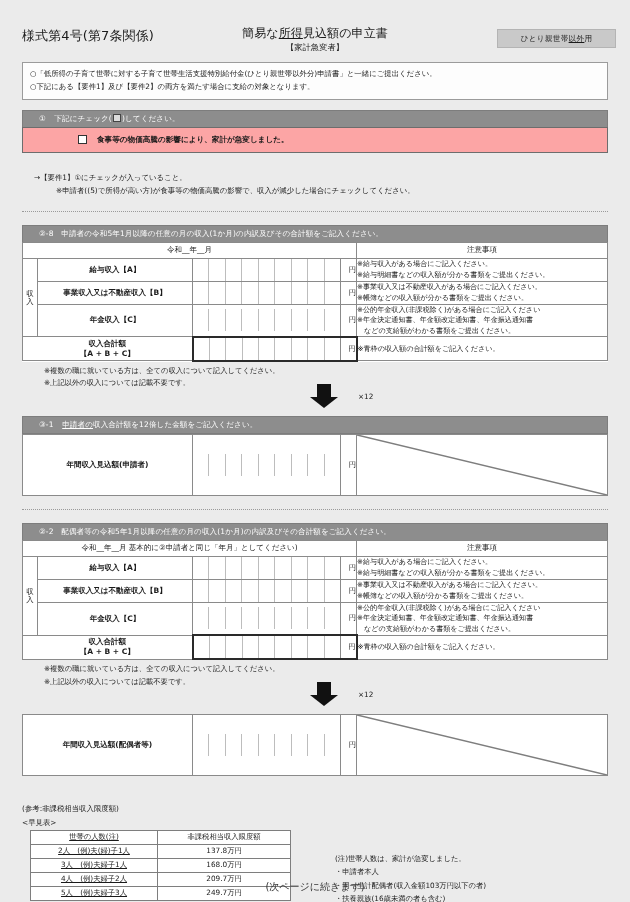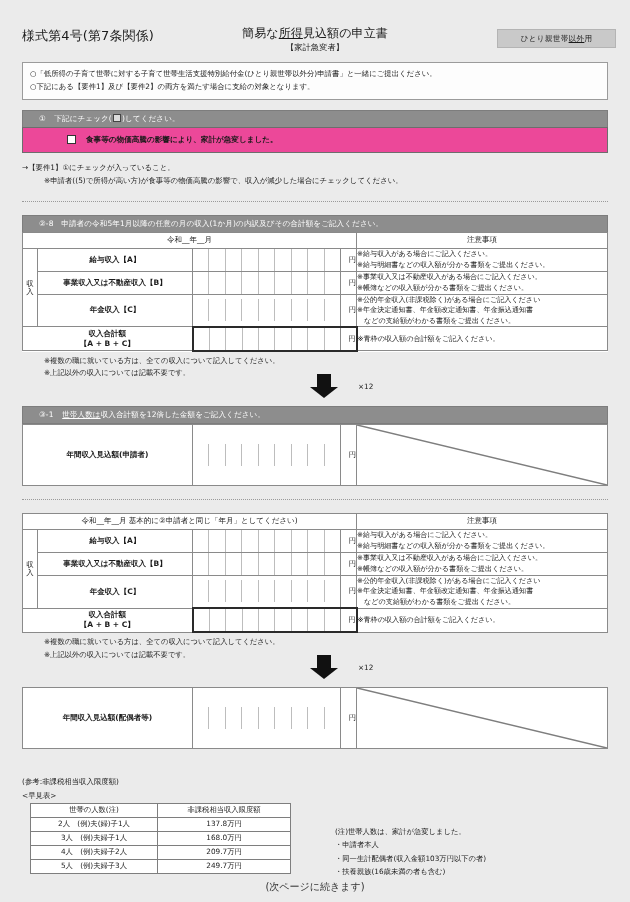--- a/index.html
+++ b/index.html
@@ -99,22 +99,22 @@
     padding: 3px 0 3px 16px;
     border: 1px solid #7d7d7d;
     border-bottom: none;
     letter-spacing: .15px;
     box-sizing: border-box;
   }
   .bar.standalone { border-bottom: 1px solid #7d7d7d; }
 
   .check-box-area {
     border: 1px solid #6d6d6d;
-    background: #ec4899;
-    padding: 7px 0 7px 0;
+    background: #fca5a5;
+    padding: 7px 0 7px 11px;
     text-align: left;
   }
   .check-row {
     padding-left: 44px;
     font-size: 7.6px;
     font-weight: bold;
     display: flex;
     align-items: center;
     gap: 10px;
   }
@@ -131,21 +131,22 @@
     height: 6px;
     border: 1px solid #444;
     background: #ddd;
     vertical-align: -1px;
     margin: 0 1px;
   }
 
   .req-note {
     font-size: 7.4px;
     line-height: 1.8;
-    padding-top: 8px;
+    padding-top: 18px;
+    margin-left: 12px;
   }
   .req-note .ind { padding-left: 22px; }
 
   .hr-dotted {
     border: none;
     border-top: 1px dotted #9a9a9a;
     margin: 13px 0 13px 0;
   }
 
   
@@ -303,21 +304,21 @@
     background: #fff;
     font-size: 7.3px;
     margin-left: 8px;
   }
   table.ref td {
     border: 1px solid #7e7e7e;
     padding: 1.5px 4px;
     text-align: center;
     height: 10px;
   }
-  table.ref td.c1 { width: 118px; }
+  table.ref td.c1 { width: 118px; text-decoration: underline; }
   table.ref td.c2 { width: 124px; }
   .ref-notes {
     margin-left: 44px;
     padding-top: 22px;
     line-height: 1.85;
     font-size: 7.3px;
   }
 
   .footer {
     position: absolute;
@@ -490,21 +491,21 @@
     <div class="arrow-wrap">
       <div class="arrow">
         <span class="stem"></span>
           <span class="head"></span>
       </div>
       <div class="x12">×12</div>
     </div>
 
     <div class="bar standalone">
       <span>③-1</span>
-      <span style="padding-left:6px" class="u">世帯人数は</span><span>収入合計額を12倍した金額をご記入ください。</span>
+      <span style="padding-left:6px" class="u">申請者の</span><span>収入合計額を12倍した金額をご記入ください。</span>
     </div>
     <table class="est">
       <colgroup>
         <col style="width:170px">
           <col style="width:148px">
           <col style="width:16px">
           <col>
       </colgroup>
       <tbody>
           <tr>
@@ -527,20 +528,21 @@
           <svg viewBox="0 0 100 24" preserveAspectRatio="none" aria-hidden="true">
             <line x1="0" y1="0" x2="100" y2="24" stroke="#7e7e7e" stroke-width="0.6"></line>
           </svg>
         </td>
       </tr>
     </tbody>
       </table>
 
     <hr class="hr-dotted">
 
+    <div class="bar">②-2　配偶者等の令和5年1月以降の任意の月の収入(1か月)の内訳及びその合計額をご記入ください。</div>
     <table class="inc">
       <colgroup>
         <col style="width:15px">
         <col style="width:155px">
         <col style="width:148px">
         <col style="width:16px">
         <col>
       </colgroup>
       <tbody>
           <tr>

